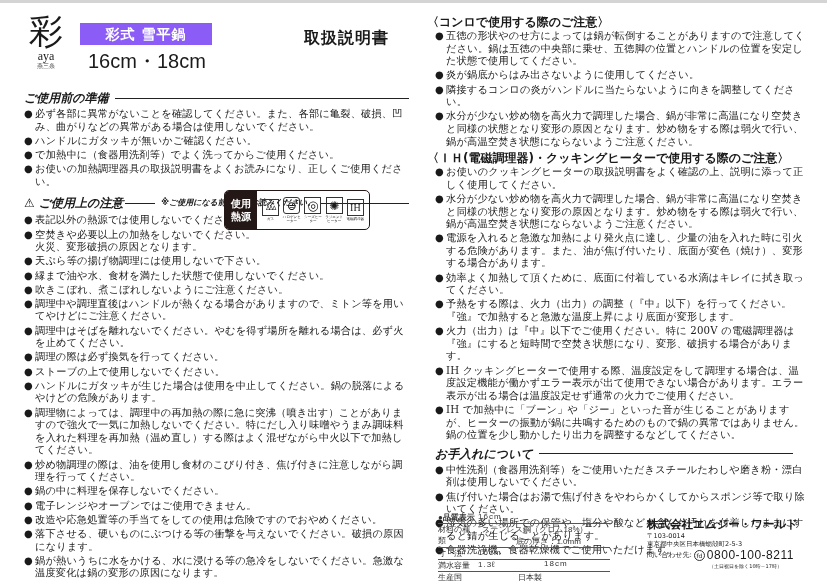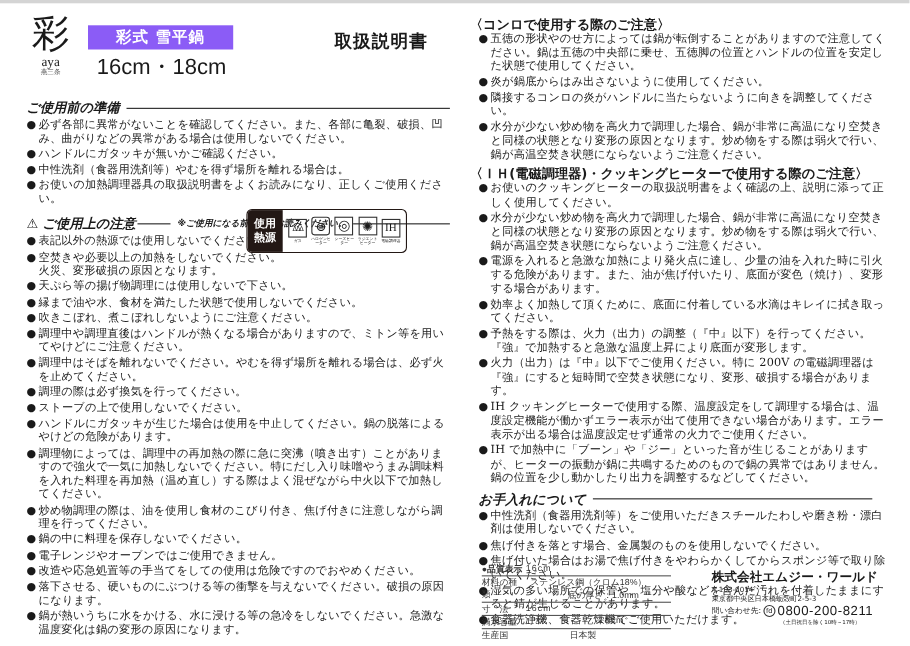--- a/index.html
+++ b/index.html
@@ -71,21 +71,21 @@
     <div class="doc-title">取扱説明書</div>
   </div>
 
   <div class="sec-head">
     <span>ご使用前の準備</span>
       <span class="rule"></span>
   </div>
   <ul class="bul" style="margin-top:2px;">
     <li>必ず各部に異常がないことを確認してください。また、各部に亀裂、破損、凹み、曲がりなどの異常がある場合は使用しないでください。</li>
     <li>ハンドルにガタッキが無いかご確認ください。</li>
-    <li>中性洗剤（食器用洗剤等）やむを得ず場所を離れる場合は。</li>
+    <li>で加熱中に（食器用洗剤等）でよく洗ってからご使用ください。</li>
     <li>お使いの加熱調理器具の取扱説明書をよくお読みになり、正しくご使用ください。</li>
   </ul>
 
   <div class="sec-head" style="margin-top:7px;">
     <span style="margin-right:4px;font-weight:normal;">⚠</span>
     <span>ご使用上の注意</span>
     <span class="rule" style="flex:0 0 30px;margin:0 2px;"></span>
     <span class="note">※ご使用になる前に必ずお読みください。</span>
     <span class="rule"></span>
   </div>
@@ -160,21 +160,20 @@
     <li>IH クッキングヒーターで使用する際、温度設定をして調理する場合は、温度設定機能が働かずエラー表示が出て使用できない場合があります。エラー表示が出る場合は温度設定せず通常の火力でご使用ください。</li>
     <li>IH で加熱中に「ブーン」や「ジー」といった音が生じることがありますが、ヒーターの振動が鍋に共鳴するためのもので鍋の異常ではありません。鍋の位置を少し動かしたり出力を調整するなどしてください。</li>
   </ul>
 
   <div class="sec-head" style="margin-top:4px;margin-right:12px;">
     <span>お手入れについて</span>
       <span class="rule"></span>
   </div>
   <ul class="bul" style="margin-top:2px;">
     <li>中性洗剤（食器用洗剤等）をご使用いただきスチールたわしや磨き粉・漂白剤は使用しないでください。</li>
-    <li>焦げ付きを落とす場合、金属製のものを使用しないでください。</li>
     <li>焦げ付いた場合はお湯で焦げ付きをやわらかくしてからスポンジ等で取り除いてください。</li>
     <li>湿気の多い場所での保管や、塩分や酸などを含んだ汚れを付着したままにすると錆が生じることがあります。</li>
     <li>食器洗浄機、食器乾燥機でご使用いただけます。</li>
   </ul>
 </div>
 
 <div class="spec">
   <div class="row">
     <span class="c0" style="font-weight:bold;">●品質表示</span>
     <span class="c1">16cm</span>
@@ -204,16 +203,16 @@
   </div>
 </div>
 
 <div class="company">
   <div class="name">株式会社エムジー・ワールド</div>
   <div class="small">〒103-0014</div>
   <div class="small">東京都中央区日本橋蛎殻町2-5-3</div>
   <div class="tel">
     <span>問い合わせ先:</span>
     <span class="ficon">fd</span>
-    <span class="num">0800-200-8211</span>
+    <span class="num">0800-100-8211</span>
   </div>
   <div class="small hours">（土日祝日を除く10時～17時）</div>
 </div>
 
 </body></html>

